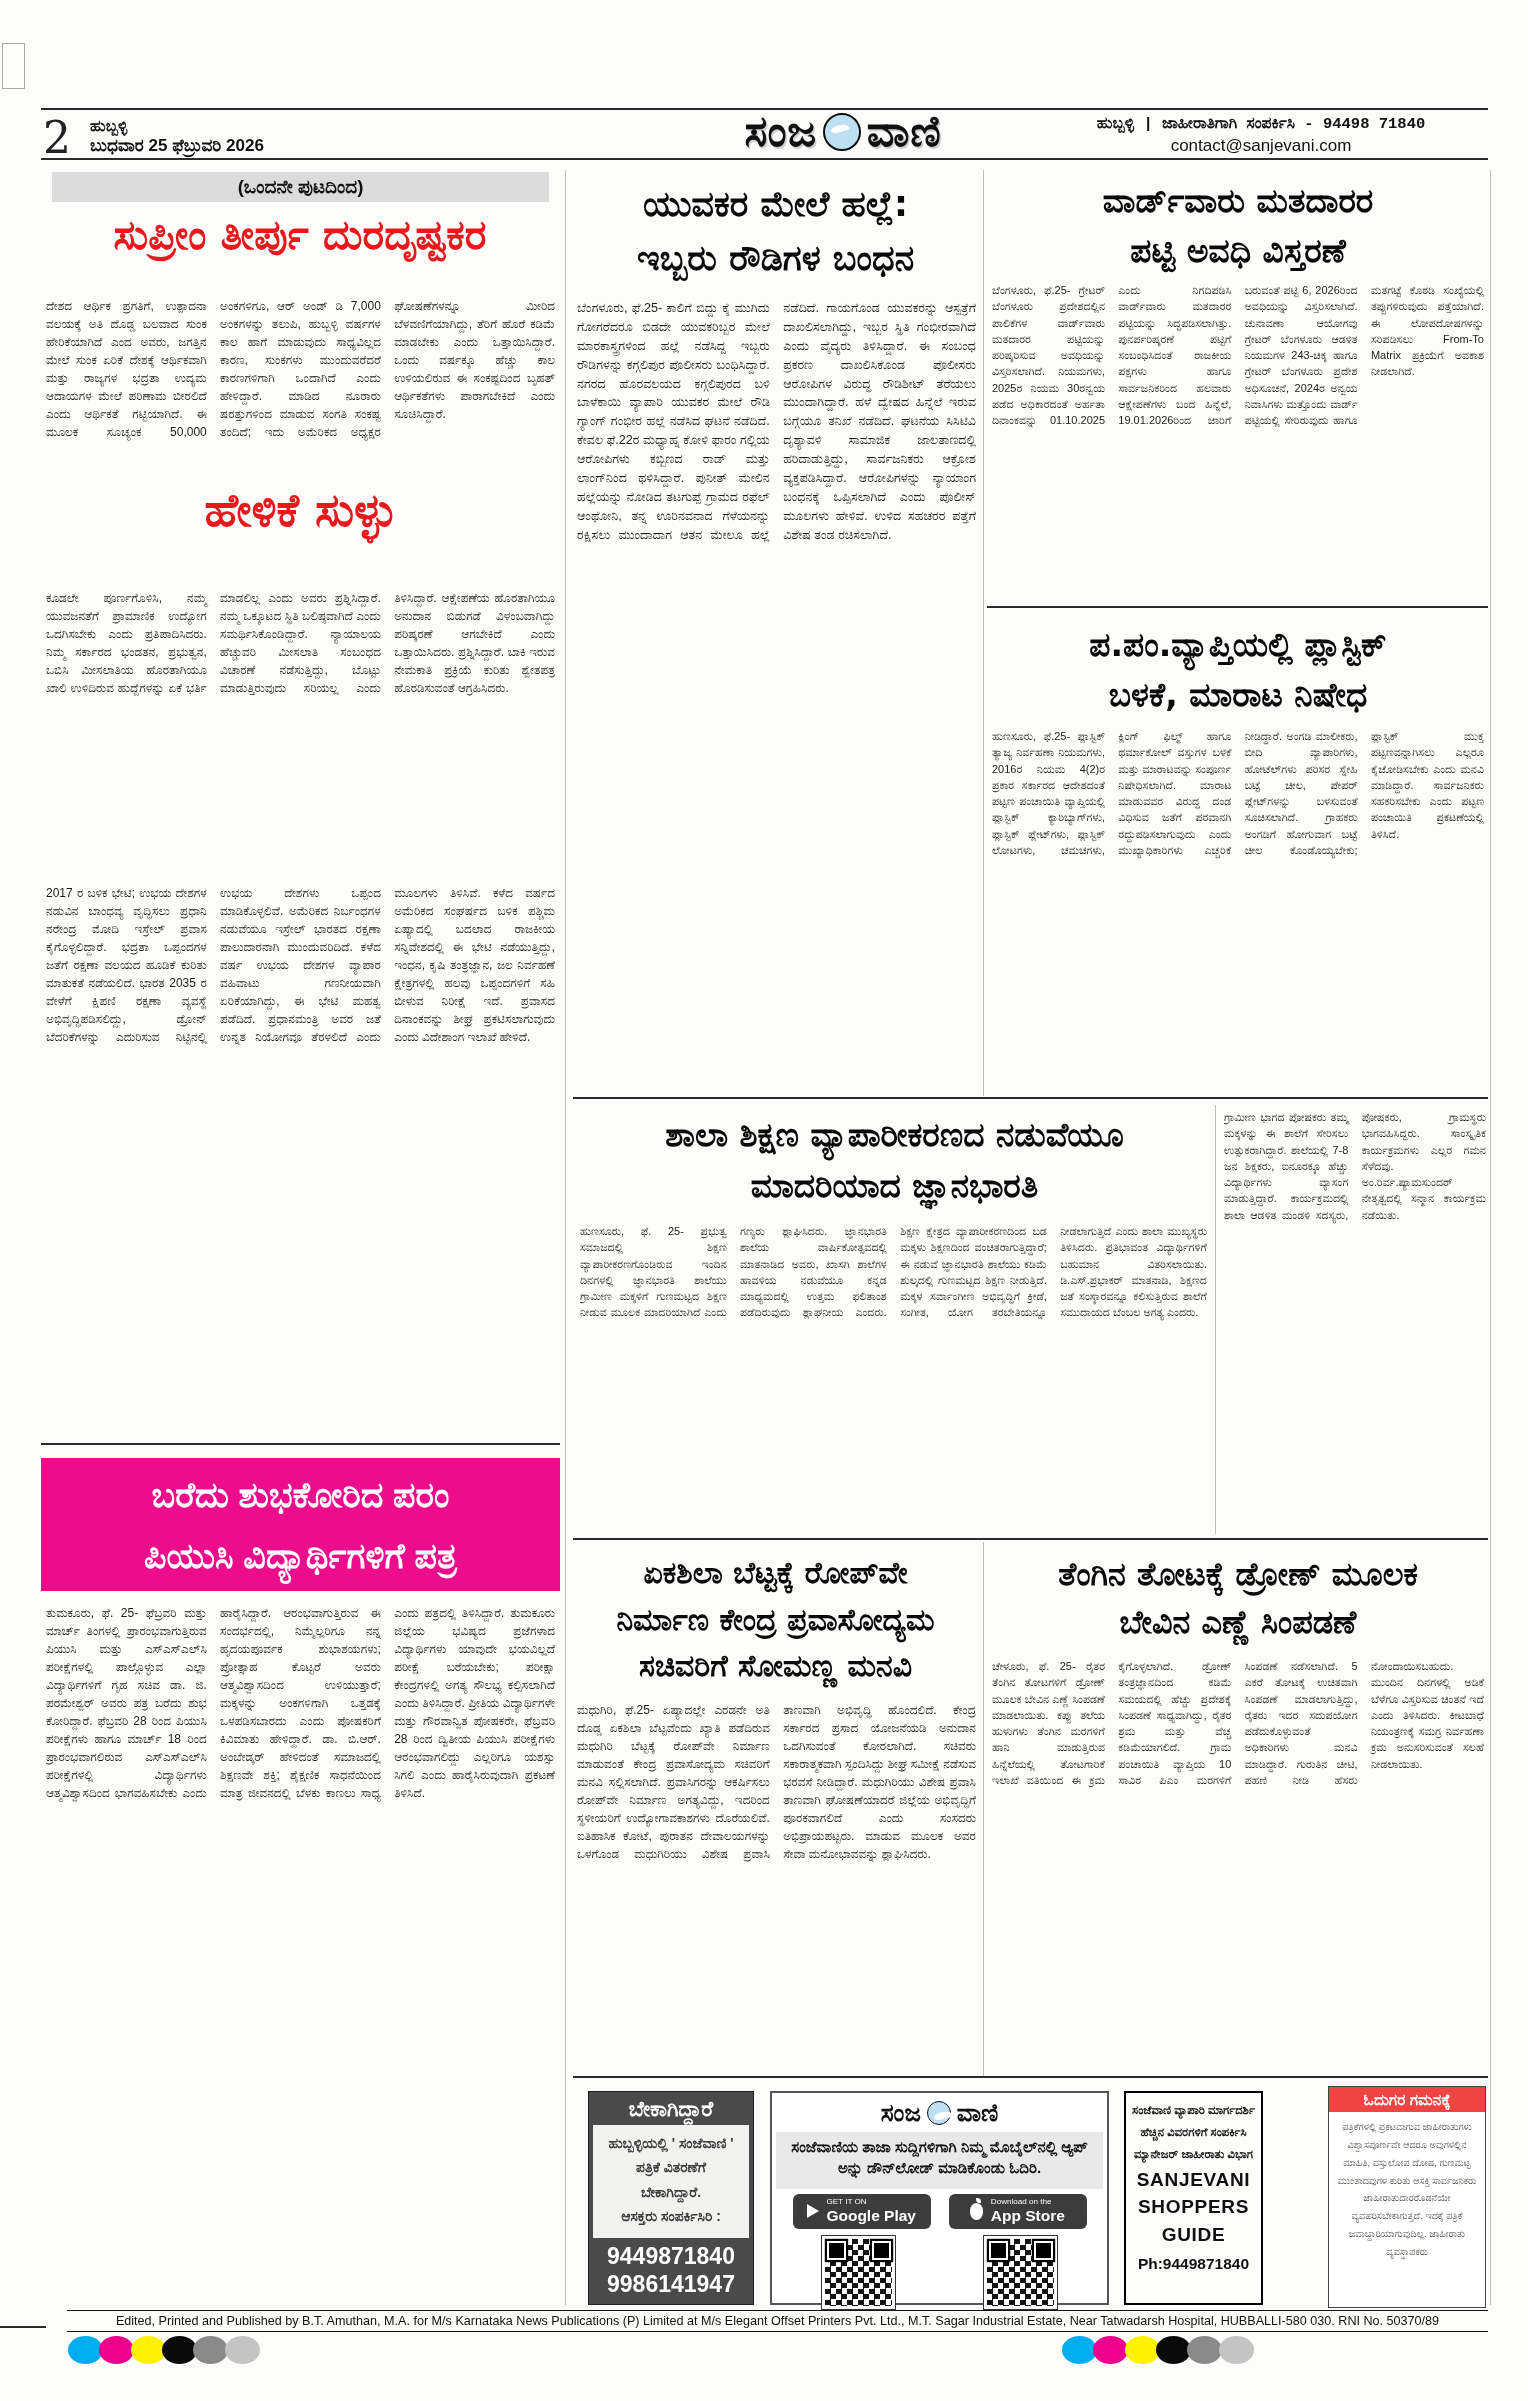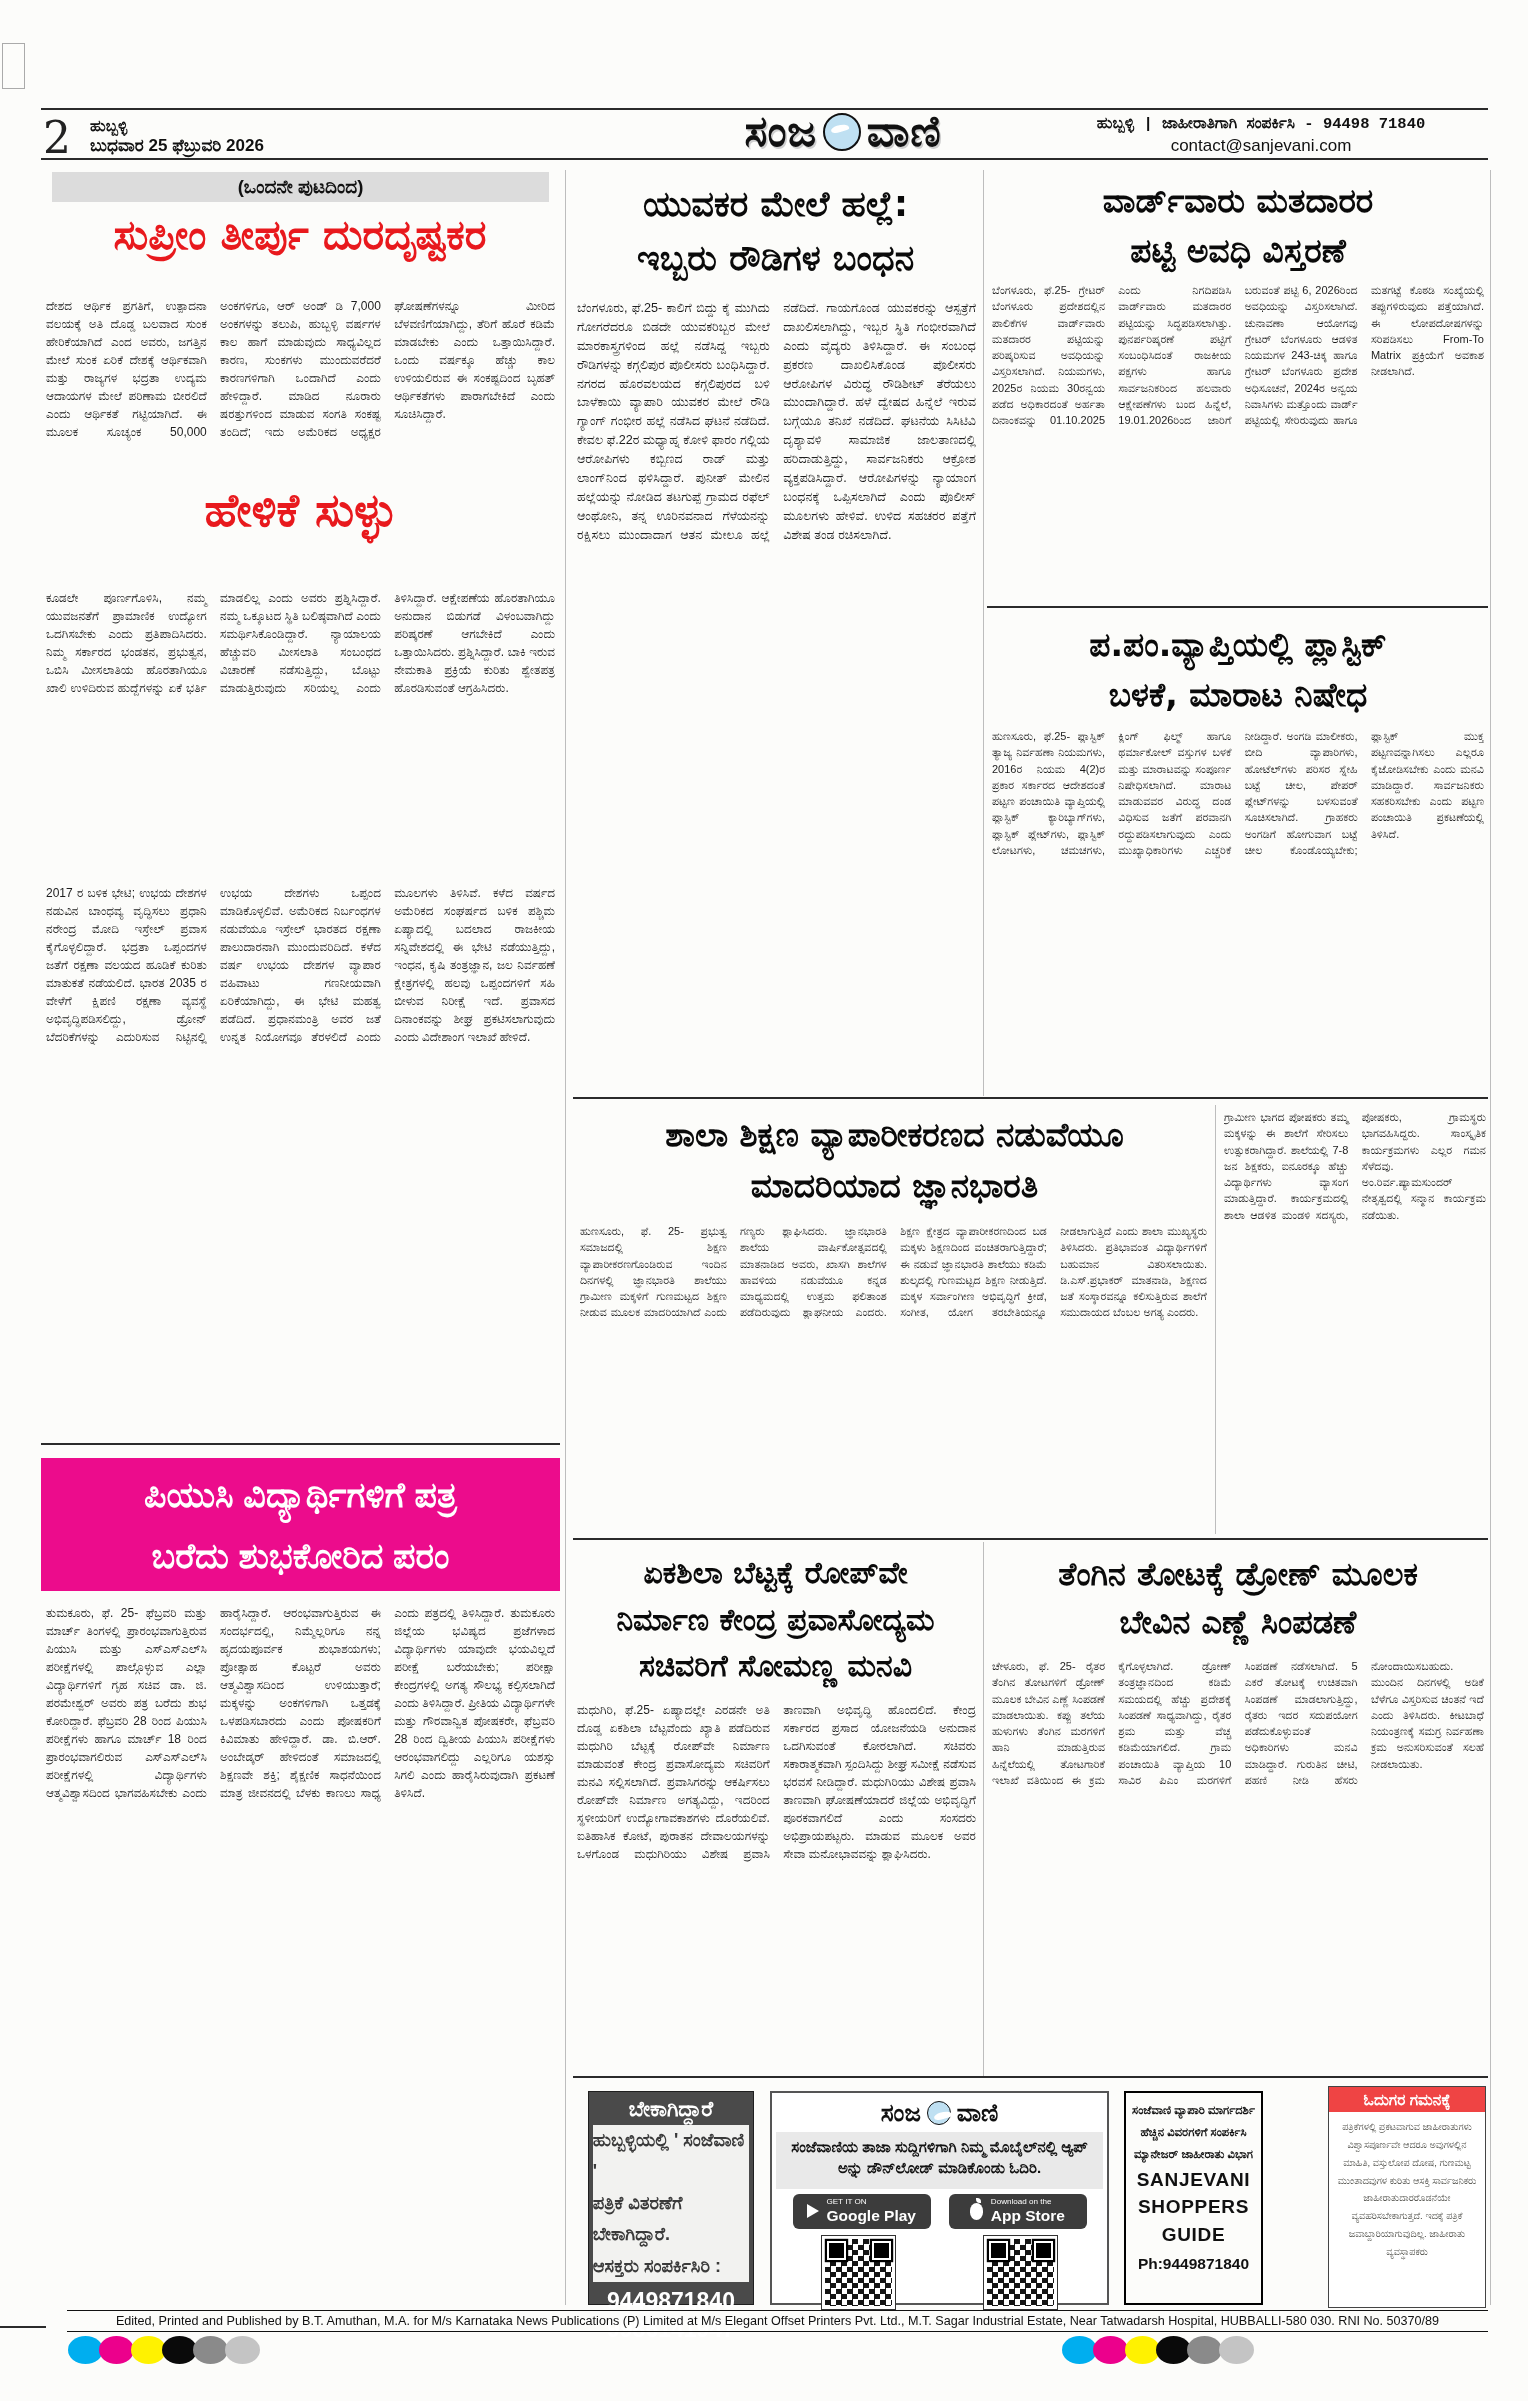--- a/index.html
+++ b/index.html
@@ -31,22 +31,22 @@
   .apple::before{content:"";position:absolute;top:-4.4px;left:6px;width:5.2px;height:5.2px;background:#fff;border-radius:0 70% 0 70%;}
   .qr{width:67px;height:67px;border:3.7px solid #fff;outline:1.5px solid #333;position:relative;
       background:conic-gradient(#141414 90deg,#fff 0 180deg,#141414 0 270deg,#fff 0) 0 0/11px 11px;}
   .qr::before,.qr::after{content:"";position:absolute;width:15px;height:15px;background:#000;border:2.2px solid #fff;
       box-shadow:0 0 0 2.2px #000;}
   .qr::before{left:1.5px;top:1.5px;} .qr::after{right:1.5px;top:1.5px;}
   .dot{width:35px;height:28px;border-radius:50%;margin-right:-3.7px;}
   .dots{display:flex;}
   .wanted{display:flex;flex-direction:column;border:1.5px solid #1f1f1f;background:#4a4a4a;box-sizing:border-box;}
   .wanted .w-title{color:#fff;font-weight:bold;font-size:21px;text-align:center;padding:5.2px 0 3.7px;}
-  .wanted .w-mid{background:#f2f2f0;flex:1;margin:0 3.7px;font-weight:bold;color:#3a3a3a;
-                 font-size:18px;line-height:1.75;}
+  .wanted .w-mid{background:#f2f2f0;flex:1;margin:0 3.7px;text-align:center;font-weight:bold;color:#3a3a3a;
+                 font-size:14px;line-height:1.75;padding-top:6px;}
   .wanted .w-num{color:#fff;font-weight:bold;font-size:23px;line-height:28px;text-align:center;padding:4.4px 0 6px;border-radius:19px;}
   .shoppers{border:2.2px solid #000;text-align:center;box-sizing:border-box;padding-top:7.4px;}
   .shoppers .kn{font-size:11.5px;font-weight:bold;line-height:1.9;}
   .shoppers .en{font-size:19px;font-weight:bold;line-height:1.45;letter-spacing:0.7px;}
   .shoppers .ph{font-size:15.5px;font-weight:bold;margin-top:6px;}
   .notice{border:1.5px solid #444;box-sizing:border-box;background:#fff;}
   .notice .n-head{background:#ef4444;color:#fff;font-weight:bold;font-size:15.5px;text-align:center;padding:3.7px 0;}
   .notice .n-body{font-size:9.6px;line-height:1.85;color:#4a4a44;text-align:center;padding:6px 5.2px;}
   .imprint{border-top:1.5px solid #111;border-bottom:1.5px solid #111;text-align:center;
            font-size:12.6px;line-height:17px;color:#111;}
@@ -84,22 +84,22 @@
   <div class="abs body-text cols-3" style="left:46px;top:297px;width:509px;height:198px;">ದೇಶದ ಆರ್ಥಿಕ ಪ್ರಗತಿಗೆ, ಉತ್ಪಾದನಾ ವಲಯಕ್ಕೆ ಅತಿ ದೊಡ್ಡ ಬಲವಾದ ಸುಂಕ ಹೇರಿಕೆಯಾಗಿದೆ ಎಂದ ಅವರು, ಜಗತ್ತಿನ ಮೇಲೆ ಸುಂಕ ಏರಿಕೆ ದೇಶಕ್ಕೆ ಆರ್ಥಿಕವಾಗಿ ಮತ್ತು ರಾಜ್ಯಗಳ ಭದ್ರತಾ ಉದ್ಯಮ ಆದಾಯಗಳ ಮೇಲೆ ಪರಿಣಾಮ ಬೀರಲಿದೆ ಎಂದು ಆರ್ಥಿಕತೆ ಗಟ್ಟಿಯಾಗಿದೆ. ಈ ಮೂಲಕ ಸೂಚ್ಯಂಕ 50,000 ಅಂಕಗಳಿಗೂ, ಆರ್ ಅಂಡ್ ಡಿ 7,000 ಅಂಕಗಳನ್ನು ತಲುಪಿ, ಹುಬ್ಬಳ್ಳಿ ವರ್ಷಗಳ ಕಾಲ ಹಾಗೆ ಮಾಡುವುದು ಸಾಧ್ಯವಿಲ್ಲದ ಕಾರಣ, ಸುಂಕಗಳು ಮುಂದುವರೆದರೆ ಕಾರಣಗಳಿಗಾಗಿ ಒಂದಾಗಿದೆ ಎಂದು ಹೇಳಿದ್ದಾರೆ. ಮಾಡಿದ ನೂರಾರು ಷರತ್ತುಗಳಿಂದ ಮಾಡುವ ಸಂಗತಿ ಸಂಕಷ್ಟ ತಂದಿದೆ; ಇದು ಅಮೆರಿಕದ ಅಧ್ಯಕ್ಷರ ಘೋಷಣೆಗಳನ್ನೂ ಮೀರಿದ ಬೆಳವಣಿಗೆಯಾಗಿದ್ದು, ತೆರಿಗೆ ಹೊರೆ ಕಡಿಮೆ ಮಾಡಬೇಕು ಎಂದು ಒತ್ತಾಯಿಸಿದ್ದಾರೆ. ಒಂದು ವರ್ಷಕ್ಕೂ ಹೆಚ್ಚು ಕಾಲ ಉಳಿಯಲಿರುವ ಈ ಸಂಕಷ್ಟದಿಂದ ಬೃಹತ್ ಆರ್ಥಿಕತೆಗಳು ಪಾರಾಗಬೇಕಿದೆ ಎಂದು ಸೂಚಿಸಿದ್ದಾರೆ.</div>
 
   <div class="abs headline" style="left:46px;top:482px;width:509px;font-size:46px;line-height:1.25;;color:#e8191d">ಹೇಳಿಕೆ ಸುಳ್ಳು</div>
   <div class="abs body-text cols-3" style="left:46px;top:589px;width:509px;height:219px;">ಕೂಡಲೇ ಪೂರ್ಣಗೊಳಿಸಿ, ನಮ್ಮ ಯುವಜನತೆಗೆ ಪ್ರಾಮಾಣಿಕ ಉದ್ಯೋಗ ಒದಗಿಸಬೇಕು ಎಂದು ಪ್ರತಿಪಾದಿಸಿದರು. ನಿಮ್ಮ ಸರ್ಕಾರದ ಭಂಡತನ, ಪ್ರಭುತ್ವನ, ಒಬಿಸಿ ಮೀಸಲಾತಿಯ ಹೊರತಾಗಿಯೂ ಖಾಲಿ ಉಳಿದಿರುವ ಹುದ್ದೆಗಳನ್ನು ಏಕೆ ಭರ್ತಿ ಮಾಡಲಿಲ್ಲ ಎಂದು ಅವರು ಪ್ರಶ್ನಿಸಿದ್ದಾರೆ. ನಮ್ಮ ಒಕ್ಕೂಟದ ಸ್ಥಿತಿ ಬಲಿಷ್ಠವಾಗಿದೆ ಎಂದು ಸಮರ್ಥಿಸಿಕೊಂಡಿದ್ದಾರೆ. ನ್ಯಾಯಾಲಯ ಹೆಚ್ಚುವರಿ ಮೀಸಲಾತಿ ಸಂಬಂಧದ ವಿಚಾರಣೆ ನಡೆಸುತ್ತಿದ್ದು, ಬೊಟ್ಟು ಮಾಡುತ್ತಿರುವುದು ಸರಿಯಲ್ಲ ಎಂದು ತಿಳಿಸಿದ್ದಾರೆ. ಆಕ್ಷೇಪಣೆಯ ಹೊರತಾಗಿಯೂ ಅನುದಾನ ಬಿಡುಗಡೆ ವಿಳಂಬವಾಗಿದ್ದು ಪರಿಷ್ಕರಣೆ ಆಗಬೇಕಿದೆ ಎಂದು ಒತ್ತಾಯಿಸಿದರು. ಪ್ರಶ್ನಿಸಿದ್ದಾರೆ. ಬಾಕಿ ಇರುವ ನೇಮಕಾತಿ ಪ್ರಕ್ರಿಯೆ ಕುರಿತು ಶ್ವೇತಪತ್ರ ಹೊರಡಿಸುವಂತೆ ಆಗ್ರಹಿಸಿದರು.</div>
 
   <div class="abs body-text cols-3" style="left:46px;top:884px;width:509px;height:553px;">2017 ರ ಬಳಿಕ ಭೇಟಿ; ಉಭಯ ದೇಶಗಳ ನಡುವಿನ ಬಾಂಧವ್ಯ ವೃದ್ಧಿಸಲು ಪ್ರಧಾನಿ ನರೇಂದ್ರ ಮೋದಿ ಇಸ್ರೇಲ್ ಪ್ರವಾಸ ಕೈಗೊಳ್ಳಲಿದ್ದಾರೆ. ಭದ್ರತಾ ಒಪ್ಪಂದಗಳ ಜತೆಗೆ ರಕ್ಷಣಾ ವಲಯದ ಹೂಡಿಕೆ ಕುರಿತು ಮಾತುಕತೆ ನಡೆಯಲಿದೆ. ಭಾರತ 2035 ರ ವೇಳೆಗೆ ಕ್ಷಿಪಣಿ ರಕ್ಷಣಾ ವ್ಯವಸ್ಥೆ ಅಭಿವೃದ್ಧಿಪಡಿಸಲಿದ್ದು, ಡ್ರೋನ್ ಬೆದರಿಕೆಗಳನ್ನು ಎದುರಿಸುವ ನಿಟ್ಟಿನಲ್ಲಿ ಉಭಯ ದೇಶಗಳು ಒಪ್ಪಂದ ಮಾಡಿಕೊಳ್ಳಲಿವೆ. ಅಮೆರಿಕದ ನಿರ್ಬಂಧಗಳ ನಡುವೆಯೂ ಇಸ್ರೇಲ್ ಭಾರತದ ರಕ್ಷಣಾ ಪಾಲುದಾರನಾಗಿ ಮುಂದುವರಿದಿದೆ. ಕಳೆದ ವರ್ಷ ಉಭಯ ದೇಶಗಳ ವ್ಯಾಪಾರ ವಹಿವಾಟು ಗಣನೀಯವಾಗಿ ಏರಿಕೆಯಾಗಿದ್ದು, ಈ ಭೇಟಿ ಮಹತ್ವ ಪಡೆದಿದೆ. ಪ್ರಧಾನಮಂತ್ರಿ ಅವರ ಜತೆ ಉನ್ನತ ನಿಯೋಗವೂ ತೆರಳಲಿದೆ ಎಂದು ಮೂಲಗಳು ತಿಳಿಸಿವೆ. ಕಳೆದ ವರ್ಷದ ಅಮೆರಿಕದ ಸಂಘರ್ಷದ ಬಳಿಕ ಪಶ್ಚಿಮ ಏಷ್ಯಾದಲ್ಲಿ ಬದಲಾದ ರಾಜಕೀಯ ಸನ್ನಿವೇಶದಲ್ಲಿ ಈ ಭೇಟಿ ನಡೆಯುತ್ತಿದ್ದು, ಇಂಧನ, ಕೃಷಿ ತಂತ್ರಜ್ಞಾನ, ಜಲ ನಿರ್ವಹಣೆ ಕ್ಷೇತ್ರಗಳಲ್ಲಿ ಹಲವು ಒಪ್ಪಂದಗಳಿಗೆ ಸಹಿ ಬೀಳುವ ನಿರೀಕ್ಷೆ ಇದೆ. ಪ್ರವಾಸದ ದಿನಾಂಕವನ್ನು ಶೀಘ್ರ ಪ್ರಕಟಿಸಲಾಗುವುದು ಎಂದು ವಿದೇಶಾಂಗ ಇಲಾಖೆ ಹೇಳಿದೆ.</div>
 
   <div class="abs rule" style="left:41px;top:1443px;width:519px;height:2.2px;"></div>
 
   <div class="abs banner" style="left:41px;top:1458px;width:519px;height:133px;;background:#ec0c8c">
+    <div style="position:relative;color:#fff;font-weight:bold;font-size:35px;line-height:61px;text-align:center;">ಬರೆದು ಶುಭಕೋರಿದ ಪರಂ</div>
     <div style="position:relative;color:#fff;font-weight:bold;font-size:35px;line-height:61px;text-align:center;">ಪಿಯುಸಿ ವಿದ್ಯಾರ್ಥಿಗಳಿಗೆ ಪತ್ರ</div>
-    <div style="position:relative;color:#fff;font-weight:bold;font-size:35px;line-height:61px;text-align:center;">ಬರೆದು ಶುಭಕೋರಿದ ಪರಂ</div>
   </div>
   <div class="abs body-text cols-3" style="left:46px;top:1604px;width:509px;height:701px;">ತುಮಕೂರು, ಫೆ. 25- ಫೆಬ್ರವರಿ ಮತ್ತು ಮಾರ್ಚ್ ತಿಂಗಳಲ್ಲಿ ಪ್ರಾರಂಭವಾಗುತ್ತಿರುವ ಪಿಯುಸಿ ಮತ್ತು ಎಸ್‌ಎಸ್‌ಎಲ್‌ಸಿ ಪರೀಕ್ಷೆಗಳಲ್ಲಿ ಪಾಲ್ಗೊಳ್ಳುವ ಎಲ್ಲಾ ವಿದ್ಯಾರ್ಥಿಗಳಿಗೆ ಗೃಹ ಸಚಿವ ಡಾ. ಜಿ. ಪರಮೇಶ್ವರ್ ಅವರು ಪತ್ರ ಬರೆದು ಶುಭ ಕೋರಿದ್ದಾರೆ. ಫೆಬ್ರವರಿ 28 ರಿಂದ ಪಿಯುಸಿ ಪರೀಕ್ಷೆಗಳು ಹಾಗೂ ಮಾರ್ಚ್ 18 ರಿಂದ ಪ್ರಾರಂಭವಾಗಲಿರುವ ಎಸ್‌ಎಸ್‌ಎಲ್‌ಸಿ ಪರೀಕ್ಷೆಗಳಲ್ಲಿ ವಿದ್ಯಾರ್ಥಿಗಳು ಆತ್ಮವಿಶ್ವಾಸದಿಂದ ಭಾಗವಹಿಸಬೇಕು ಎಂದು ಹಾರೈಸಿದ್ದಾರೆ. ಆರಂಭವಾಗುತ್ತಿರುವ ಈ ಸಂದರ್ಭದಲ್ಲಿ, ನಿಮ್ಮೆಲ್ಲರಿಗೂ ನನ್ನ ಹೃದಯಪೂರ್ವಕ ಶುಭಾಶಯಗಳು; ಪ್ರೋತ್ಸಾಹ ಕೊಟ್ಟರೆ ಅವರು ಆತ್ಮವಿಶ್ವಾಸದಿಂದ ಉಳಿಯುತ್ತಾರೆ; ಮಕ್ಕಳನ್ನು ಅಂಕಗಳಿಗಾಗಿ ಒತ್ತಡಕ್ಕೆ ಒಳಪಡಿಸಬಾರದು ಎಂದು ಪೋಷಕರಿಗೆ ಕಿವಿಮಾತು ಹೇಳಿದ್ದಾರೆ. ಡಾ. ಬಿ.ಆರ್. ಅಂಬೇಡ್ಕರ್ ಹೇಳಿದಂತೆ ಸಮಾಜದಲ್ಲಿ ಶಿಕ್ಷಣವೇ ಶಕ್ತಿ; ಶೈಕ್ಷಣಿಕ ಸಾಧನೆಯಿಂದ ಮಾತ್ರ ಜೀವನದಲ್ಲಿ ಬೆಳಕು ಕಾಣಲು ಸಾಧ್ಯ ಎಂದು ಪತ್ರದಲ್ಲಿ ತಿಳಿಸಿದ್ದಾರೆ. ತುಮಕೂರು ಜಿಲ್ಲೆಯ ಭವಿಷ್ಯದ ಪ್ರಜೆಗಳಾದ ವಿದ್ಯಾರ್ಥಿಗಳು ಯಾವುದೇ ಭಯವಿಲ್ಲದೆ ಪರೀಕ್ಷೆ ಬರೆಯಬೇಕು; ಪರೀಕ್ಷಾ ಕೇಂದ್ರಗಳಲ್ಲಿ ಅಗತ್ಯ ಸೌಲಭ್ಯ ಕಲ್ಪಿಸಲಾಗಿದೆ ಎಂದು ತಿಳಿಸಿದ್ದಾರೆ. ಪ್ರೀತಿಯ ವಿದ್ಯಾರ್ಥಿಗಳೇ ಮತ್ತು ಗೌರವಾನ್ವಿತ ಪೋಷಕರೇ, ಫೆಬ್ರವರಿ 28 ರಿಂದ ದ್ವಿತೀಯ ಪಿಯುಸಿ ಪರೀಕ್ಷೆಗಳು ಆರಂಭವಾಗಲಿದ್ದು ಎಲ್ಲರಿಗೂ ಯಶಸ್ಸು ಸಿಗಲಿ ಎಂದು ಹಾರೈಸಿರುವುದಾಗಿ ಪ್ರಕಟಣೆ ತಿಳಿಸಿದೆ.</div>
 
   <div class="abs headline" style="left:575px;top:177px;width:401px;font-size:35px;line-height:1.55;">
     <div>ಯುವಕರ ಮೇಲೆ ಹಲ್ಲೆ:</div>
     <div>ಇಬ್ಬರು ರೌಡಿಗಳ ಬಂಧನ</div>
   </div>
   <div class="abs body-text cols-2" style="left:577px;top:299px;width:399px;height:793px;font-size:12.6px;">ಬೆಂಗಳೂರು, ಫೆ.25- ಕಾಲಿಗೆ ಬಿದ್ದು ಕೈ ಮುಗಿದು ಗೋಗರೆದರೂ ಬಿಡದೇ ಯುವಕರಿಬ್ಬರ ಮೇಲೆ ಮಾರಕಾಸ್ತ್ರಗಳಿಂದ ಹಲ್ಲೆ ನಡೆಸಿದ್ದ ಇಬ್ಬರು ರೌಡಿಗಳನ್ನು ಕಗ್ಗಲಿಪುರ ಪೊಲೀಸರು ಬಂಧಿಸಿದ್ದಾರೆ. ನಗರದ ಹೊರವಲಯದ ಕಗ್ಗಲಿಪುರದ ಬಳಿ ಬಾಳೆಕಾಯಿ ವ್ಯಾಪಾರಿ ಯುವಕರ ಮೇಲೆ ರೌಡಿ ಗ್ಯಾಂಗ್ ಗಂಭೀರ ಹಲ್ಲೆ ನಡೆಸಿದ ಘಟನೆ ನಡೆದಿದೆ. ಕೇವಲ ಫೆ.22ರ ಮಧ್ಯಾಹ್ನ ಕೋಳಿ ಫಾರಂ ಗಲ್ಲಿಯ ಆರೋಪಿಗಳು ಕಬ್ಬಿಣದ ರಾಡ್ ಮತ್ತು ಲಾಂಗ್‌ನಿಂದ ಥಳಿಸಿದ್ದಾರೆ. ಪುನೀತ್ ಮೇಲಿನ ಹಲ್ಲೆಯನ್ನು ನೋಡಿದ ತಟಗುಪ್ಪೆ ಗ್ರಾಮದ ರಫೆಲ್ ಆಂಥೋನಿ, ತನ್ನ ಊರಿನವನಾದ ಗೆಳೆಯನನ್ನು ರಕ್ಷಿಸಲು ಮುಂದಾದಾಗ ಆತನ ಮೇಲೂ ಹಲ್ಲೆ ನಡೆದಿದೆ. ಗಾಯಗೊಂಡ ಯುವಕರನ್ನು ಆಸ್ಪತ್ರೆಗೆ ದಾಖಲಿಸಲಾಗಿದ್ದು, ಇಬ್ಬರ ಸ್ಥಿತಿ ಗಂಭೀರವಾಗಿದೆ ಎಂದು ವೈದ್ಯರು ತಿಳಿಸಿದ್ದಾರೆ. ಈ ಸಂಬಂಧ ಪ್ರಕರಣ ದಾಖಲಿಸಿಕೊಂಡ ಪೊಲೀಸರು ಆರೋಪಿಗಳ ವಿರುದ್ಧ ರೌಡಿಶೀಟ್ ತೆರೆಯಲು ಮುಂದಾಗಿದ್ದಾರೆ. ಹಳೆ ದ್ವೇಷದ ಹಿನ್ನೆಲೆ ಇರುವ ಬಗ್ಗೆಯೂ ತನಿಖೆ ನಡೆದಿದೆ. ಘಟನೆಯ ಸಿಸಿಟಿವಿ ದೃಶ್ಯಾವಳಿ ಸಾಮಾಜಿಕ ಜಾಲತಾಣದಲ್ಲಿ ಹರಿದಾಡುತ್ತಿದ್ದು, ಸಾರ್ವಜನಿಕರು ಆಕ್ರೋಶ ವ್ಯಕ್ತಪಡಿಸಿದ್ದಾರೆ. ಆರೋಪಿಗಳನ್ನು ನ್ಯಾಯಾಂಗ ಬಂಧನಕ್ಕೆ ಒಪ್ಪಿಸಲಾಗಿದೆ ಎಂದು ಪೊಲೀಸ್ ಮೂಲಗಳು ಹೇಳಿವೆ. ಉಳಿದ ಸಹಚರರ ಪತ್ತೆಗೆ ವಿಶೇಷ ತಂಡ ರಚಿಸಲಾಗಿದೆ.</div>
 
   <div class="abs headline" style="left:991px;top:176px;width:494px;font-size:33px;line-height:1.5;">

